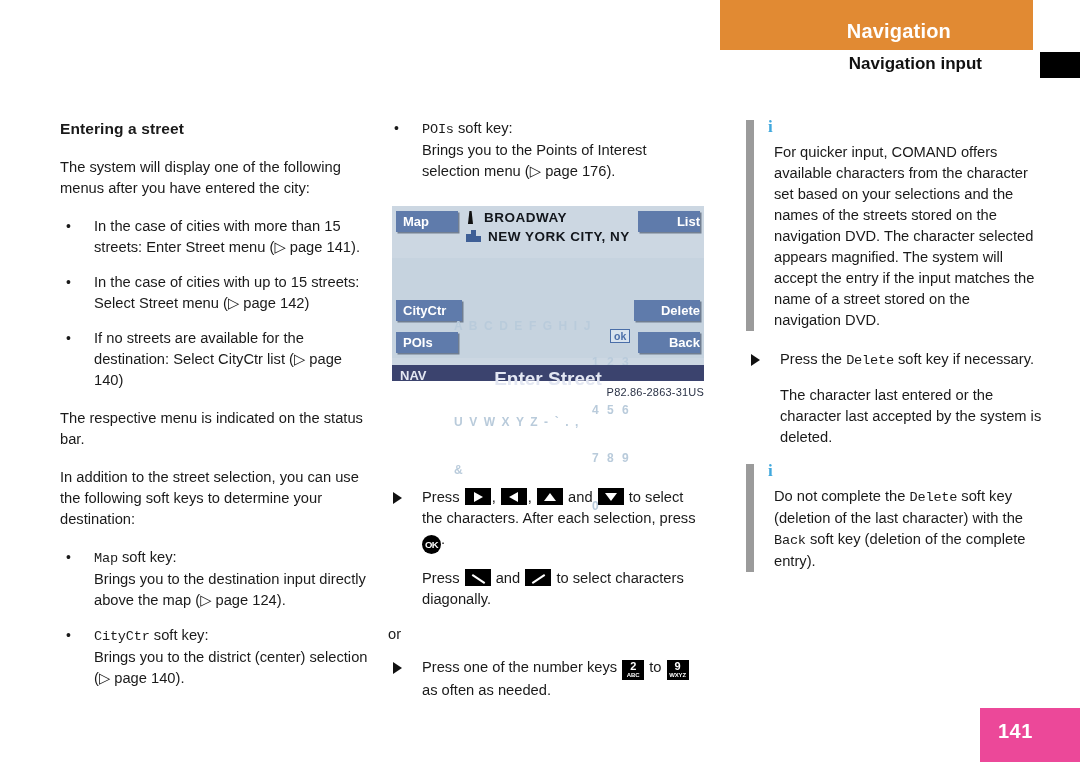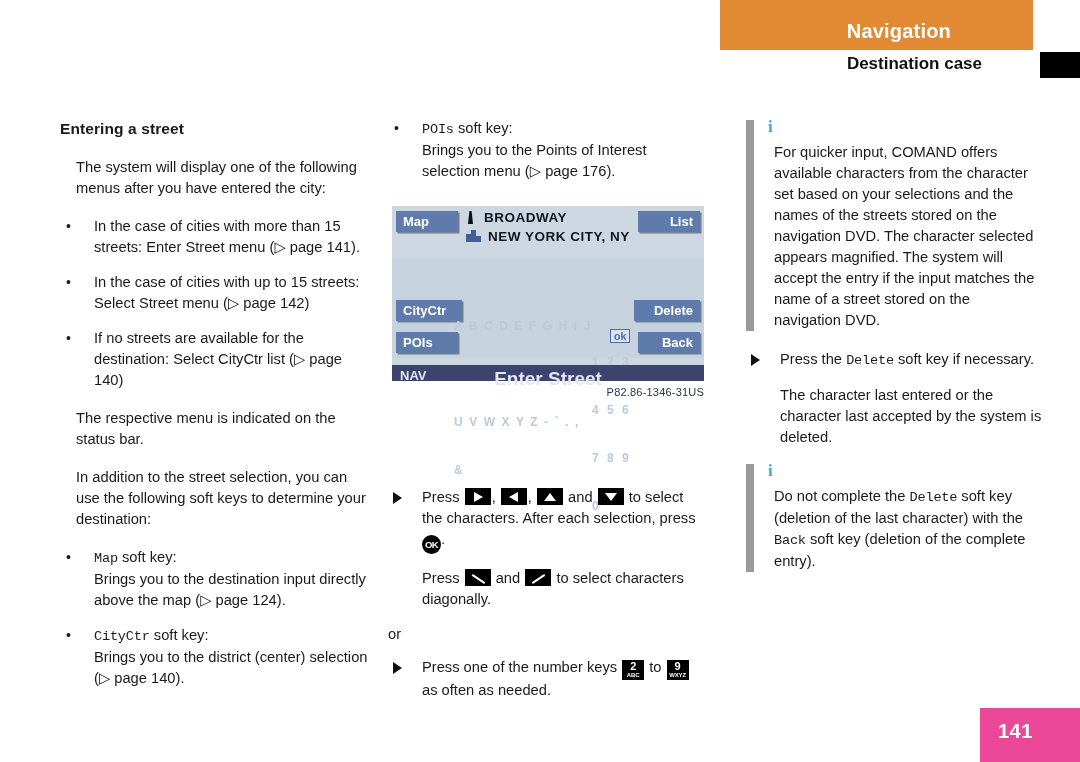--- a/index.html
+++ b/index.html
@@ -41,21 +41,21 @@
     position: absolute; left: 18px; top: 12px;
     color: #ffffff; font-size: 20px; font-weight: bold; letter-spacing: .5px;
   }
 
   
   .col { position: absolute; top: 118px; font-size: 14.7px; line-height: 21px; }
   .col1 { left: 60px;  width: 312px; }
   .col2 { left: 388px; width: 312px; }
   .col3 { left: 746px; width: 300px; }
 
-  p.para { margin: 0 0 17px 16px; }
+  p.para { margin: 0 0 17px 0; }
 
   h2.head {
     margin: 0 0 18px 0; font-size: 15.5px; font-weight: bold; letter-spacing: .1px;
   }
 
   
   .bullets { margin: 0 0 17px 0; padding: 0; list-style: none; }
   .bullets li {
     position: relative; padding-left: 34px; margin-bottom: 14px;
   }
@@ -131,21 +131,21 @@
   }
   .dev-top { position: absolute; left: 0; top: 0; right: 0; height: 52px; background: #ccd7e2; }
   .dev-mid { position: absolute; left: 0; top: 52px; right: 0; height: 100px; background: #c6d3df; }
 
   .sk {
     position: absolute; background: #5f7bab; color: #ffffff;
     font-size: 13px; font-weight: bold; line-height: 21px; height: 21px;
     box-shadow: 1.5px 1.5px 0 rgba(40,55,80,.55);
   }
   .sk-left  { left: 4px;  width: 62px; text-align: left; padding-left: 7px; }
-  .sk-right { right: 4px; width: 62px; text-align: right; padding-right: 7px; }
+  .sk-right { right: 4px; width: 62px; text-align: right; padding-right: 0; }
 
   .sk-map    { top: 5px; }
   .sk-list   { top: 5px; }
   .sk-cityctr{ top: 94px; width: 66px; }
   .sk-delete { top: 94px; width: 66px; }
   .sk-pois   { top: 126px; }
   .sk-back   { top: 126px; }
 
   .dest-line {
     position: absolute; left: 74px; top: 4px; font-size: 13.5px; font-weight: bold;
@@ -196,21 +196,21 @@
   }
 </style>
 </head>
 <body>
 
 <div class="page">
 
   <div class="hdr-orange">
     <div class="hdr-orange-label">Navigation</div>
   </div>
-  <div class="hdr-sub">Destination case</div>
+  <div class="hdr-sub">Navigation input</div>
   <div class="hdr-black-sq"></div>
 
   <div class="col col1">
     <h2 class="head">Entering a street</h2>
 
     <p class="para">The system will display one of the following menus after you have entered the city:</p>
 
     <ul class="bullets">
       <li>
         <span class="bdot">•</span>
@@ -314,21 +314,21 @@
         <span class="cg-num">0</span>
       </div>
       <div class="cg-ok">ok</div>
     </div>
 
     <div class="dev-status">
       <span class="nav">NAV</span>
       <span class="title">Enter Street</span>
     </div>
   </div>
-  <div class="dev-caption">P82.86-1346-31US</div>
+  <div class="dev-caption">P82.86-2863-31US</div>
 
   <div class="col col3">
     <div class="infobox">
       <span class="gbar"></span>
       <div class="ichar">i</div>
       <p>For quicker input, COMAND offers available characters from the character set based on your selections and the names of the streets stored on the navigation DVD. The character selected appears magnified. The system will accept the entry if the input matches the name of a street stored on the navigation DVD.</p>
     </div>
 
     <ul class="steps">
       <li>

